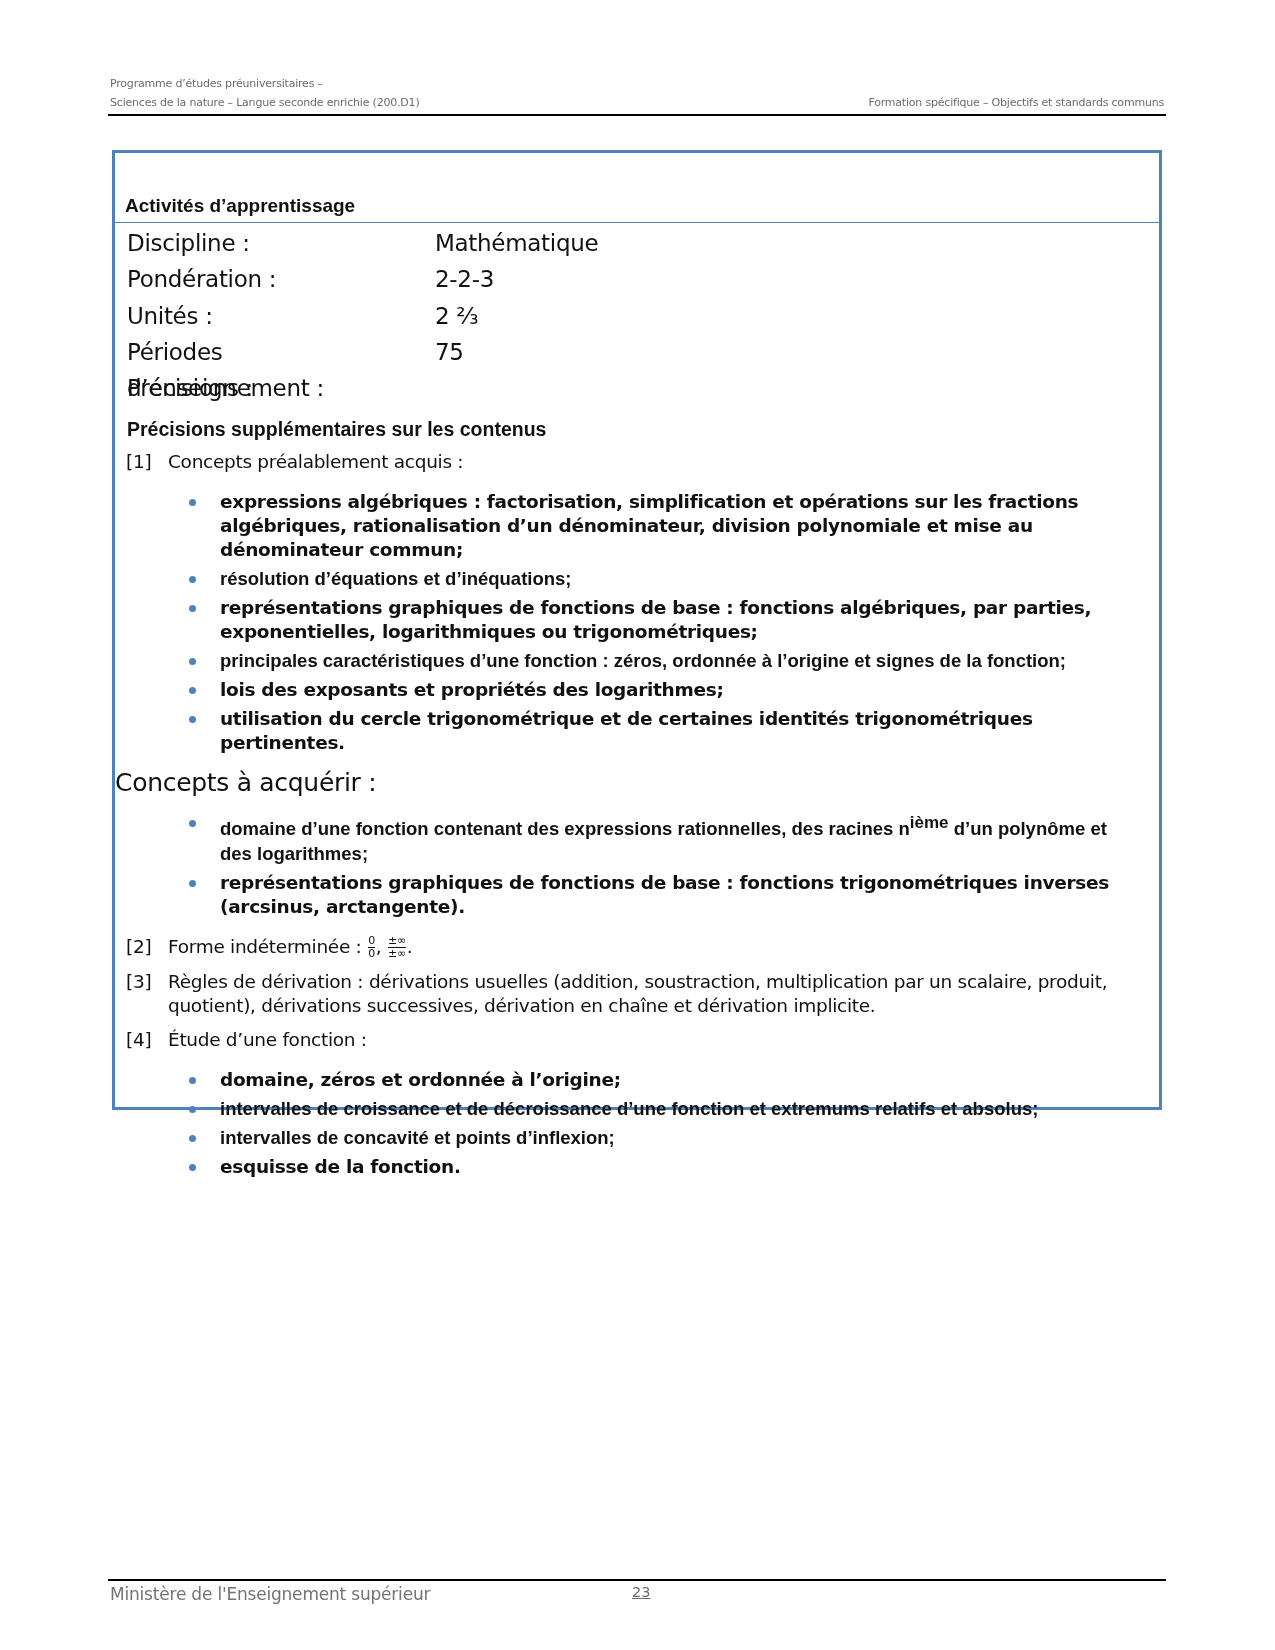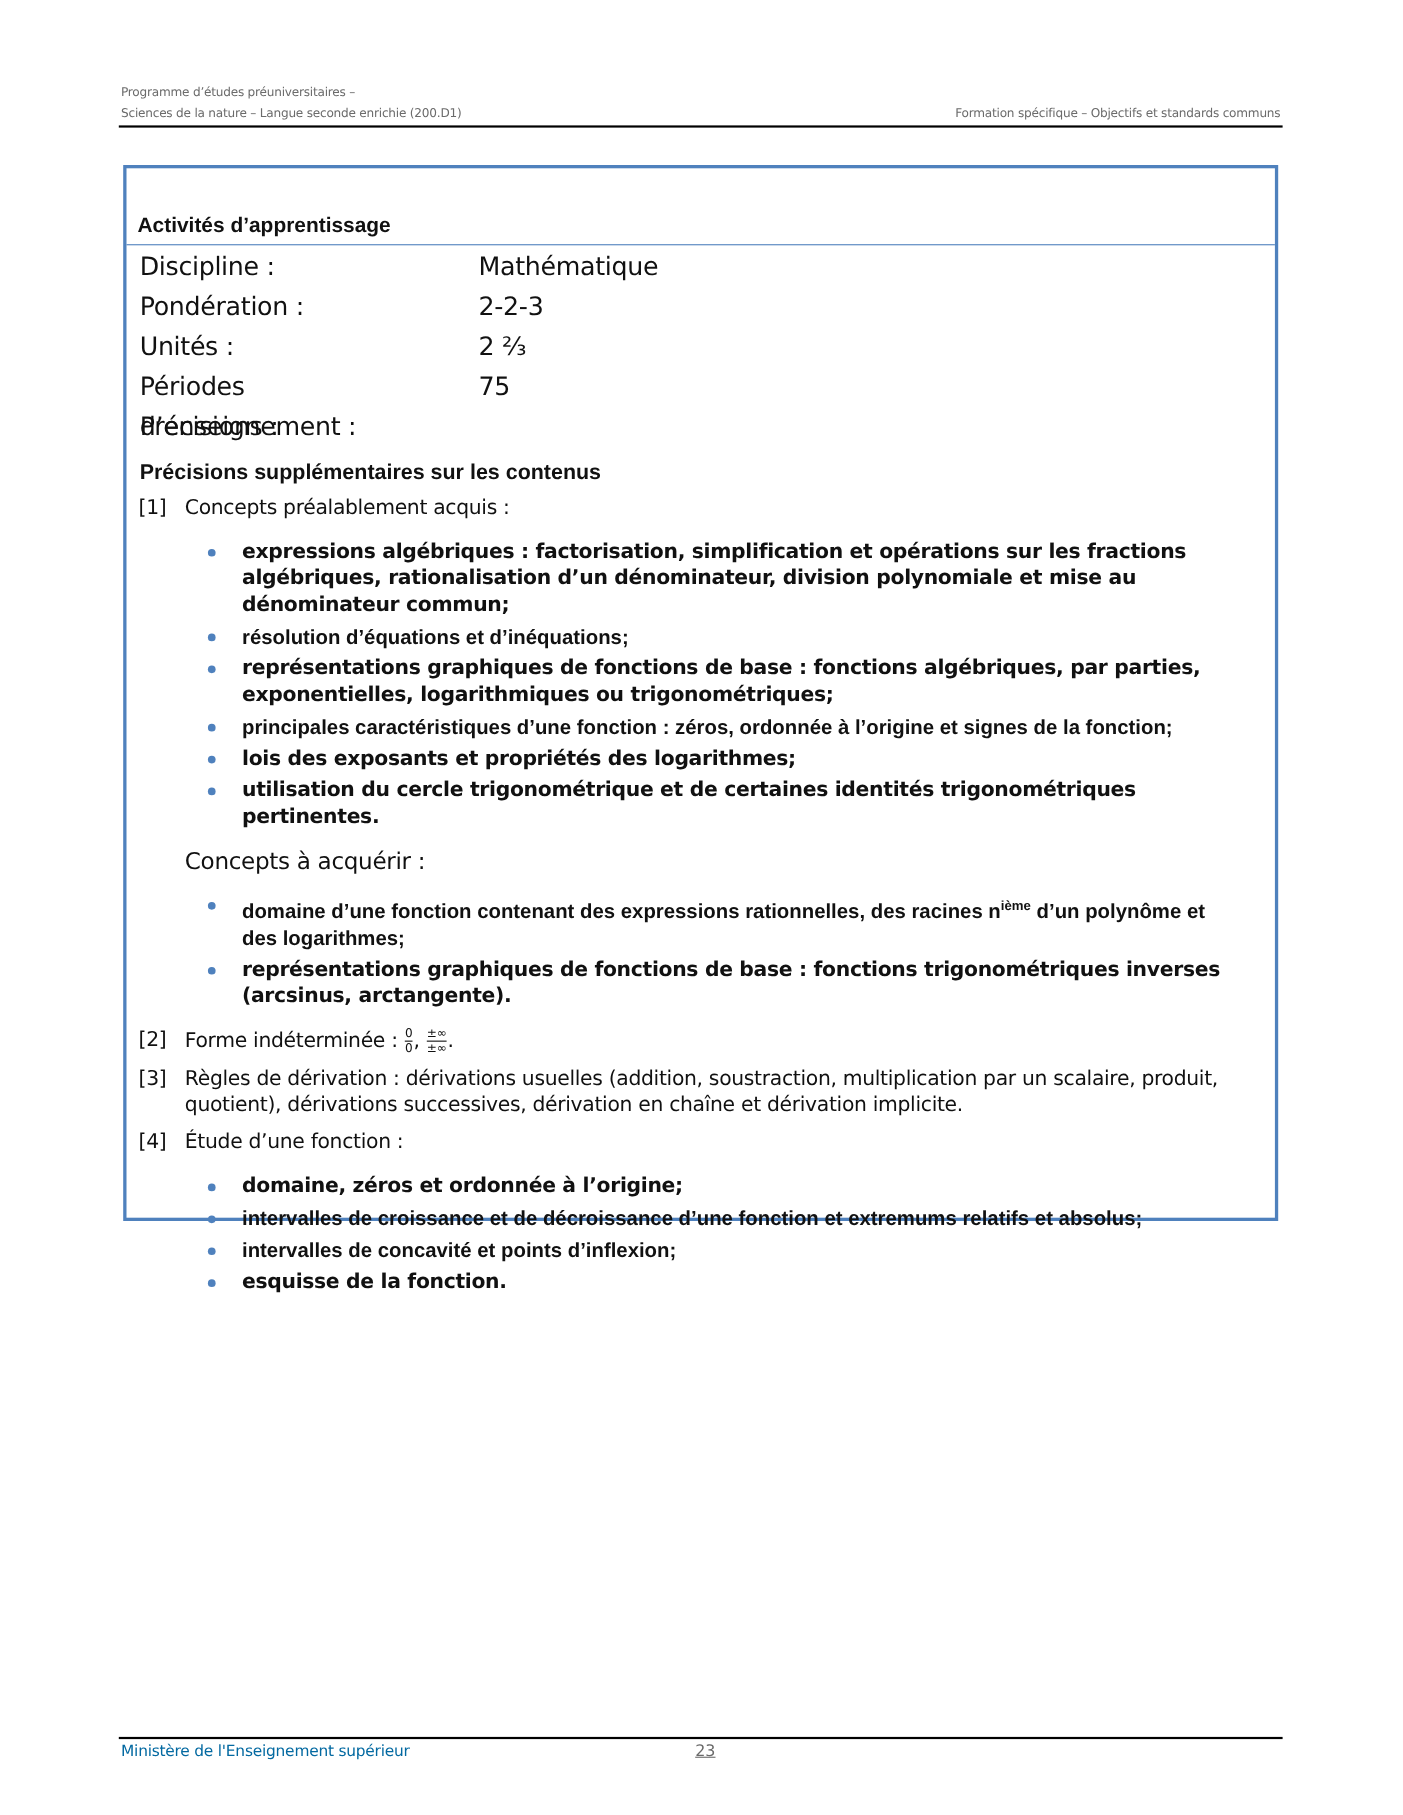--- a/index.html
+++ b/index.html
@@ -14,26 +14,26 @@
                font-family: "Liberation Sans", sans-serif; font-weight: bold; font-size: 19px; line-height: 34px; margin-top: 36px; }
   .kv { display: flex; padding-left: 12px; font-size: 23px; height: 36.3px; line-height: 36px; letter-spacing: -0.3px; gap: 30px; }
   .kv .k { width: 278px; }
   .sub-title { padding-left: 12px; margin-top: 8px; font-family: "Liberation Sans", sans-serif; font-weight: bold; font-size: 19.5px; line-height: 30px; }
   .num { display: flex; padding-left: 11px; font-size: 18.5px; letter-spacing: -0.3px; line-height: 24px; margin-top: 6px; }
   .num .n { width: 42px; flex: none; }
   .num .t { flex: 1; padding-right: 30px; }
   ul.bl { list-style: none; margin: 16px; padding: 0; font-weight: bold; }
   ul.bl li { position: relative; padding-left: 89px; padding-right: 30px; font-size: 18.5px; letter-spacing: -0.3px; line-height: 24px; margin-top: 5px; }
   ul.bl li .dot { position: absolute; left: 58px; top: 9px; width: 7px; height: 7px; border-radius: 50%; background: #4f81bd; }
-  .subhead { padding-left: 53px; font-size: 21px; letter-spacing: -0.3px; line-height: 24px; margin-top: 12px; }
+  .subhead { font-size: 25px; letter-spacing: -0.3px; line-height: 24px; margin-top: 12px; }
   .frac { display: inline-flex; flex-direction: column; align-items: center; vertical-align: middle; font-size: 11px; line-height: 12px; margin: 0 1px; }
   .frac .bar { border-top: 1px solid #111; width: 100%; }
-  sup { font-size: 12px; text-align: right; }
+  sup { font-size: 17px; text-align: right; }
   .ftr-rule { position: absolute; left: 108px; top: 1579px; width: 1058px; height: 2px; background: #000; }
-  .ftr { position: absolute; left: 110px; top: 1584px; font-size: 14px; color: #0369a1; letter-spacing: -0.2px; }
+  .ftr { position: absolute; left: 110px; top: 1584px; font-size: 17px; color: #737373; letter-spacing: -0.2px; }
   .ftr-page { position: absolute; left: 632px; top: 1584px; font-size: 14.5px; color: #6b6b6b; text-decoration: underline; }
 </style>
 </head>
 <body>
 
 <div class="hdr">
   <div>Programme d’études préuniversitaires –</div>
   <div class="l2">
     <span>Sciences de la nature – Langue seconde enrichie (200.D1)</span>
     <span>Formation spécifique – Objectifs et standards communs</span>

